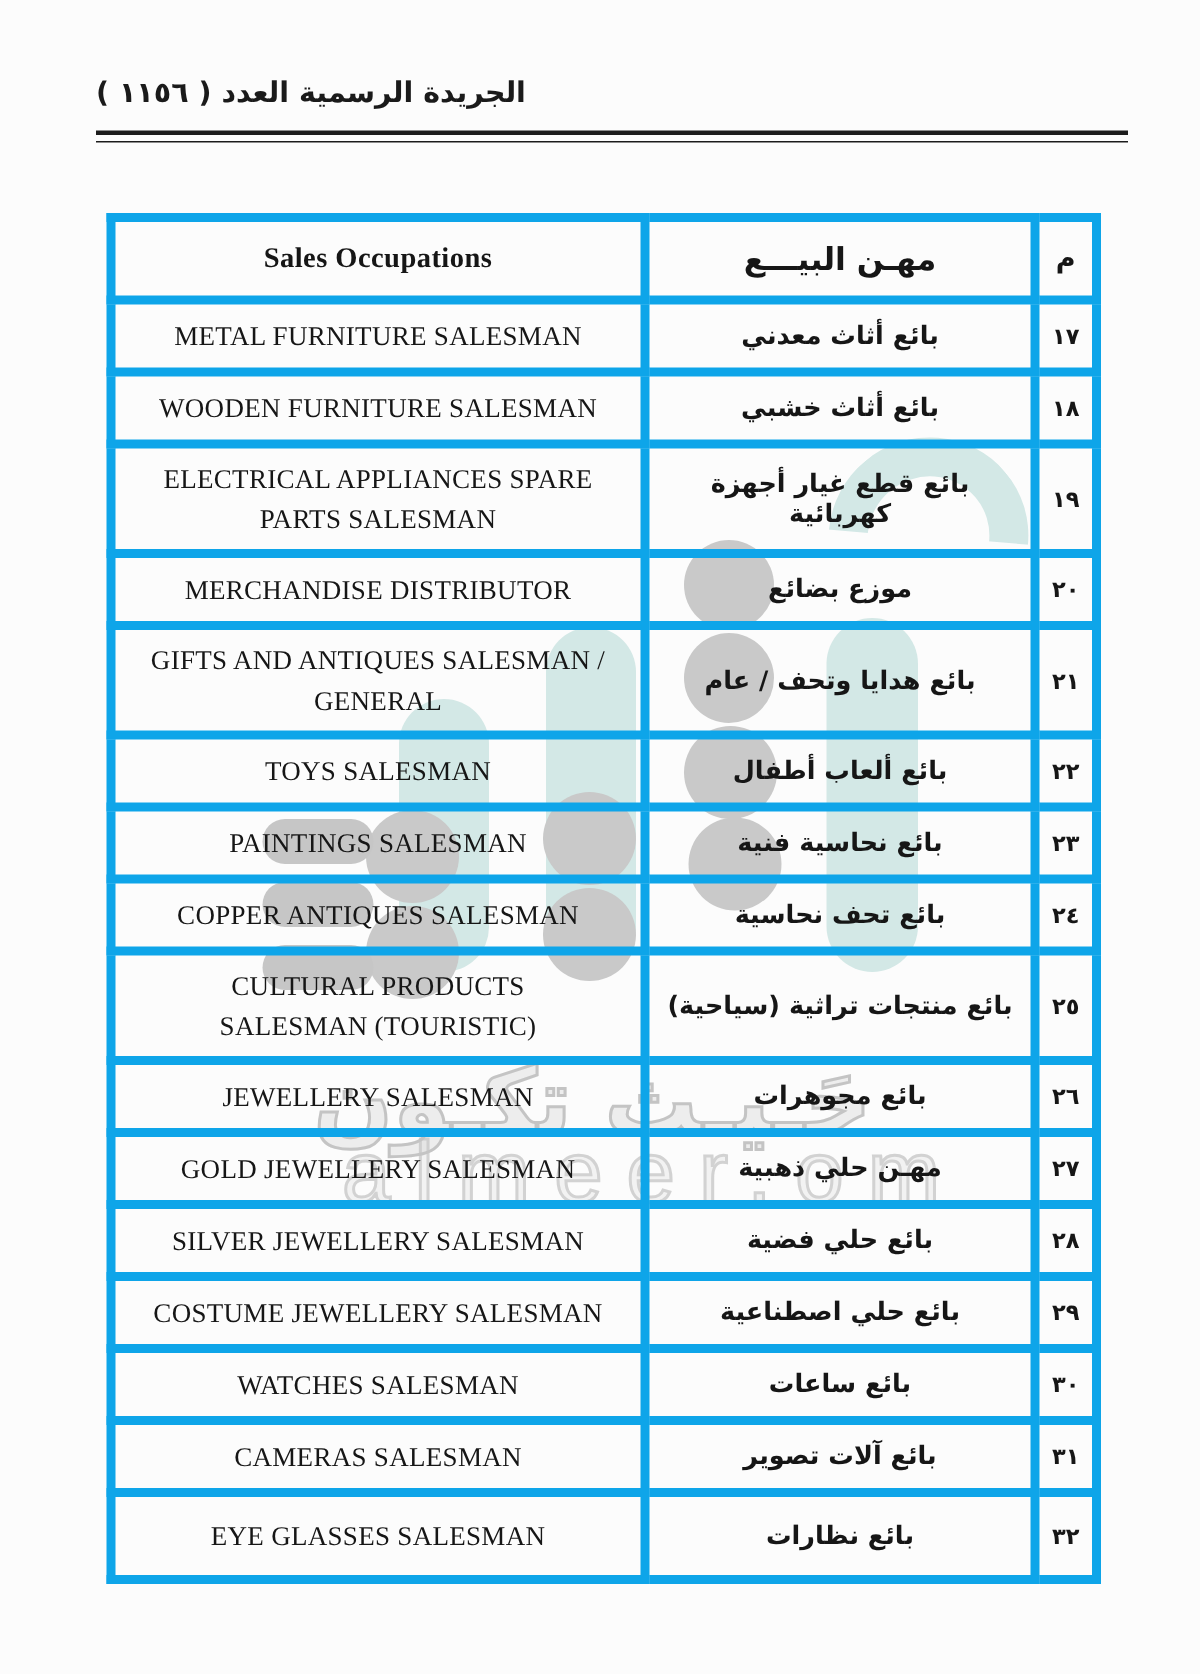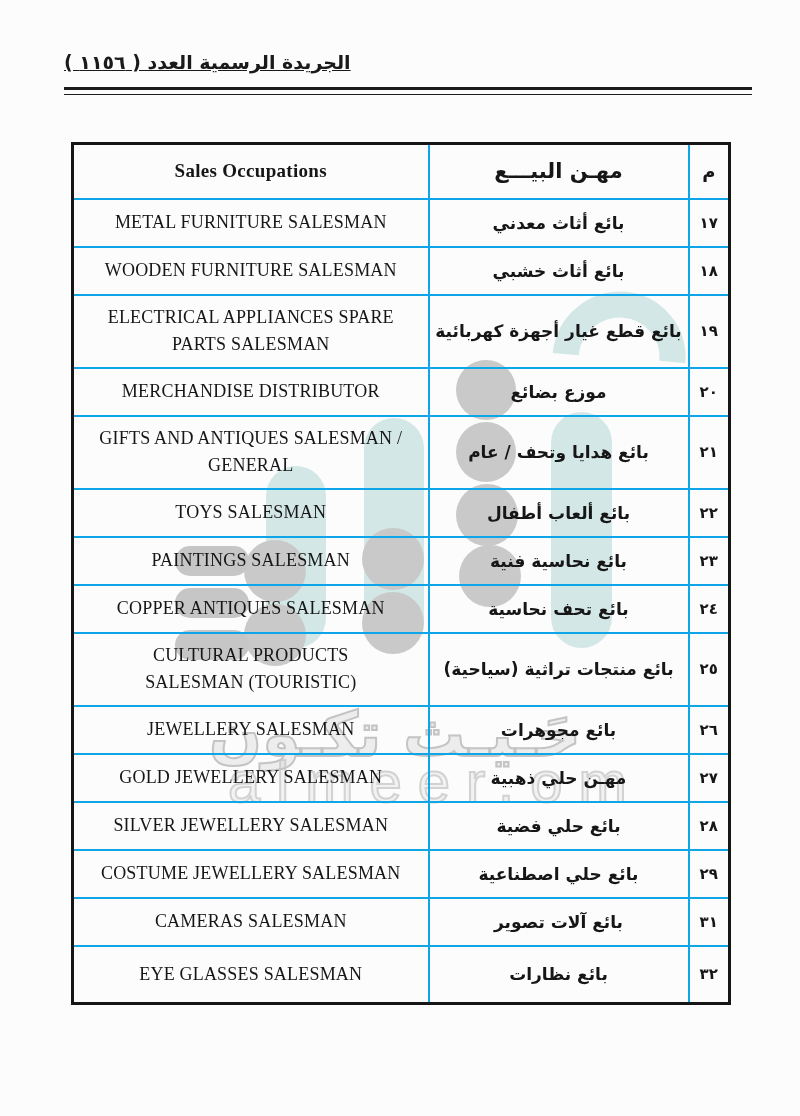--- a/index.html
+++ b/index.html
@@ -16,21 +16,20 @@
   
   .gz-title {
     position: absolute;
     left: 64px;
     top: 51px;
     direction: rtl;
     font: bold 19px "DejaVu Sans", sans-serif;
     color: #1a1a1a;
     white-space: nowrap;
     z-index: 3;
-    text-decoration: underline;
   }
   .rule {
     position: absolute;
     left: 64px;
     top: 87px;
     width: 688px;
     height: 4px;
     border-top: 3px solid #1c1c1c;
     border-bottom: 1px solid #1c1c1c;
     z-index: 3;
@@ -90,21 +89,21 @@
     left: 71px;
     top: 142px;
     width: 657px;
     border-collapse: collapse;
     table-layout: fixed;
     background: transparent;
     border: 3px solid #161616;
     z-index: 2;
   }
   .occ th, .occ td {
-    border: 2px solid #0ea5e9;
+    border: 6px solid #0ea5e9;
     text-align: center;
     vertical-align: middle;
     padding: 0 4px;
     overflow: hidden;
   }
   .occ thead tr { height: 55px; }
   .occ tbody tr { height: 48px; }
   .occ tbody tr.tall { height: 73px; }
   .occ tbody tr:last-child { height: 58px; }
   th.en { font: bold 19px "Liberation Serif", serif; letter-spacing: 0.3px; }
@@ -222,20 +221,25 @@
     <td class="en">SILVER JEWELLERY SALESMAN</td>
     <td class="ar">بائع حلي فضية</td>
     <td class="no">٢٨</td>
   </tr>
         <tr>
     <td class="en">COSTUME JEWELLERY SALESMAN</td>
     <td class="ar">بائع حلي اصطناعية</td>
     <td class="no">٢٩</td>
   </tr>
         <tr>
+    <td class="en">WATCHES SALESMAN</td>
+    <td class="ar">بائع ساعات</td>
+    <td class="no">٣٠</td>
+  </tr>
+        <tr>
     <td class="en">CAMERAS SALESMAN</td>
     <td class="ar">بائع آلات تصوير</td>
     <td class="no">٣١</td>
   </tr>
         <tr>
     <td class="en">EYE GLASSES SALESMAN</td>
     <td class="ar">بائع نظارات</td>
     <td class="no">٣٢</td>
   </tr>
       </tbody>

